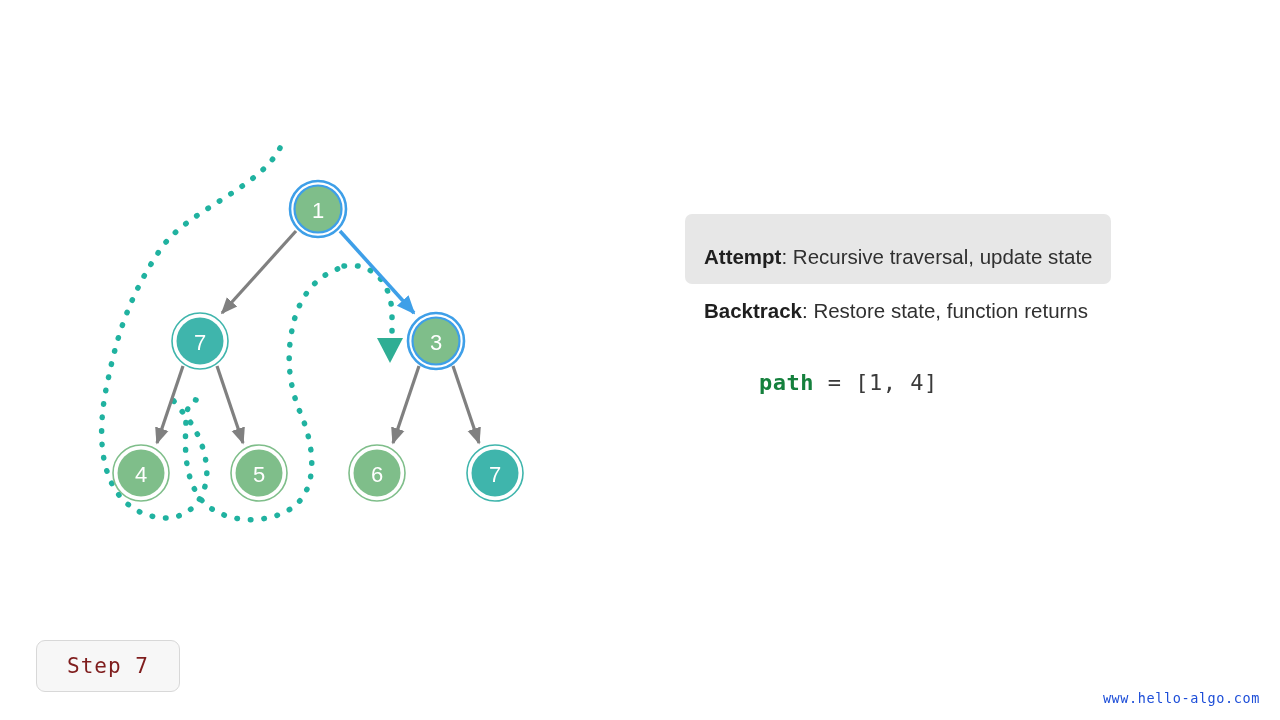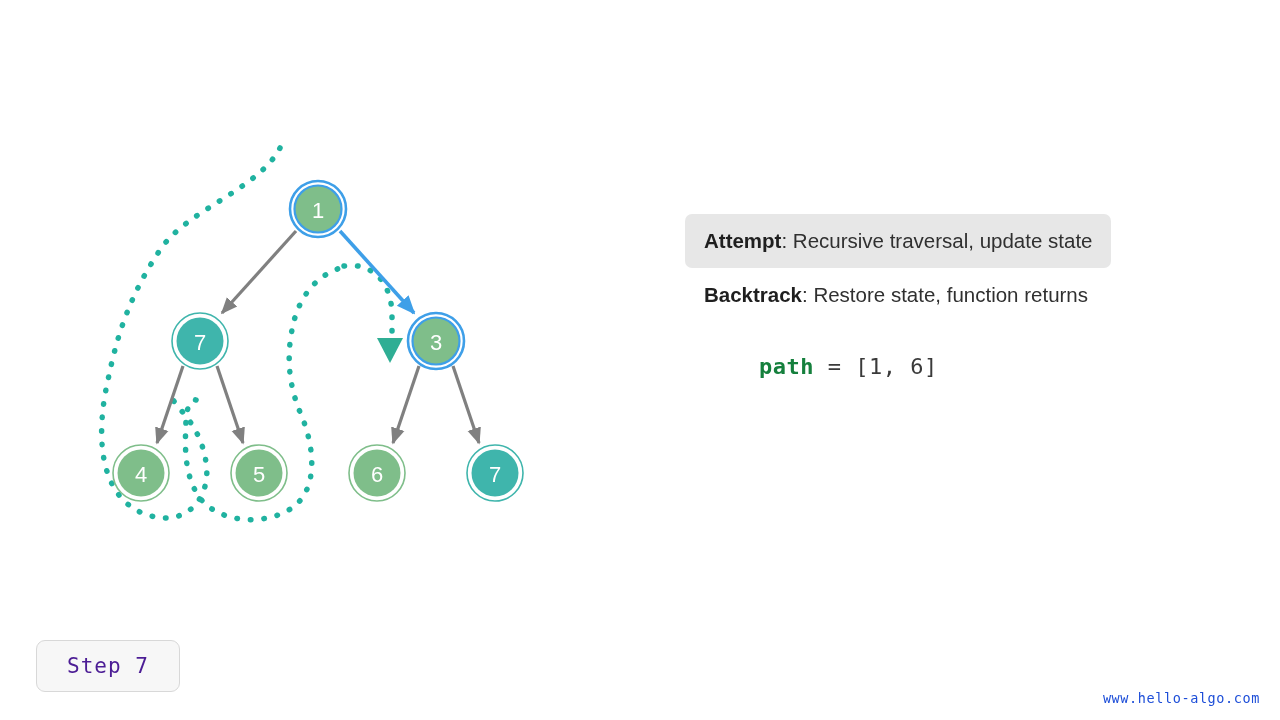--- a/index.html
+++ b/index.html
@@ -44,21 +44,21 @@
     font-size: 20.5px;
     color: #303030;
     line-height: 1.5;
     white-space: nowrap;
   }
 
   .attempt-row {
     display: inline-block;
     background: #e7e7e7;
     border-radius: 7px;
-    padding: 12px 18px 11px 19px;
+    padding: 28px 18px 11px 19px;
     margin-bottom: 8px;
   }
 
   .backtrack-row {
     padding: 4px 19px 2px 19px;
   }
 
   .info-line b {
     font-weight: bold;
     color: #1f1f1f;
@@ -95,21 +95,21 @@
     box-sizing: border-box;
     border: 1px solid #d8d8d8;
     border-radius: 9px;
     background: #f7f7f7;
     display: flex;
     align-items: center;
     justify-content: center;
     font-family: "DejaVu Sans Mono", monospace;
     font-size: 21px;
     letter-spacing: 1px;
-    color: #4c1d95;
+    color: #7f1d1d;
   }
 
   
   .watermark {
     position: absolute;
     right: 20px;
     bottom: 14px;
     font-family: "DejaVu Sans Mono", monospace;
     font-size: 13.5px;
     letter-spacing: 0.6px;
@@ -209,21 +209,21 @@
 
   <div class="info-line attempt-row">
     <b>Attempt</b><span>: Recursive traversal, update state</span>
   </div>
 
   <div class="info-line backtrack-row">
     <b>Backtrack</b><span>: Restore state, function returns</span>
   </div>
 
   <div class="code-row" id="row-path">
-    <span class="var-path">path</span><span> = [1, 6]</span>
+    <span class="var-path">path</span><span> = [1, 4]</span>
   </div>
 
 
 </div>
 
 <div class="step-badge">
   <span>Step 7</span>
 </div>
 
 <div class="watermark">www.hello-algo.com</div>

